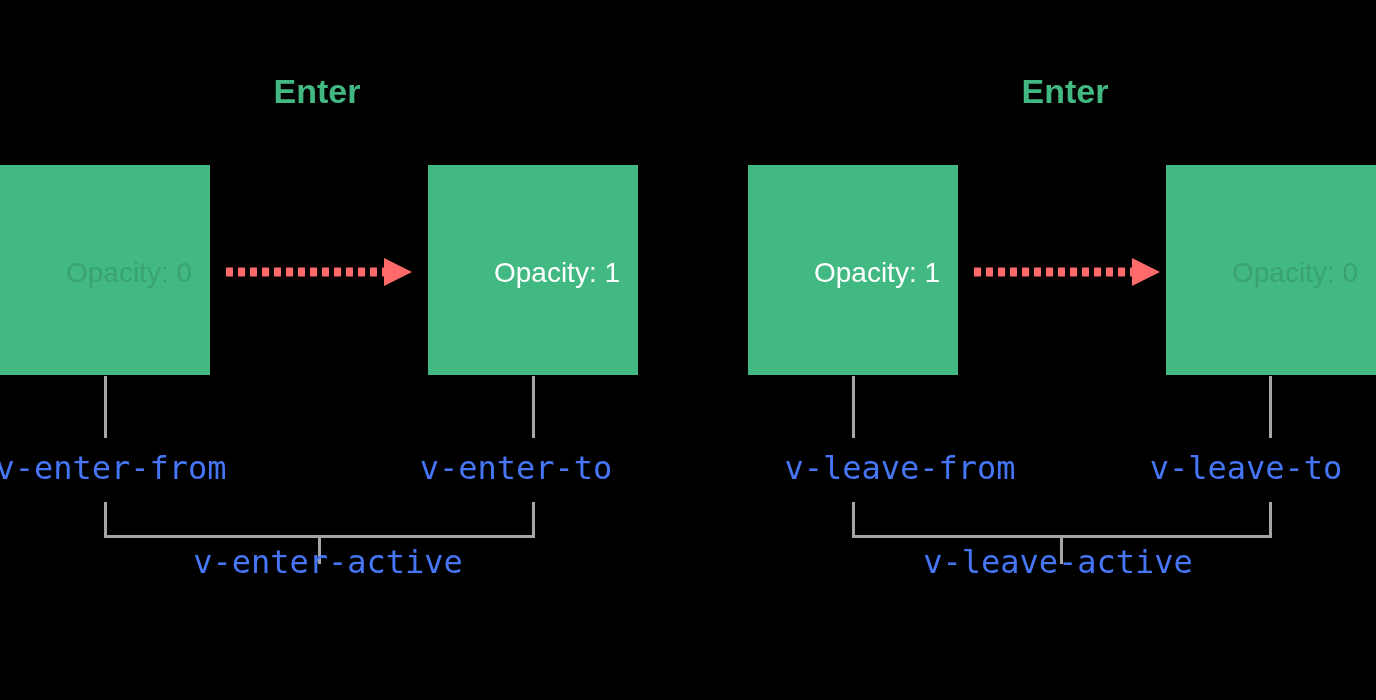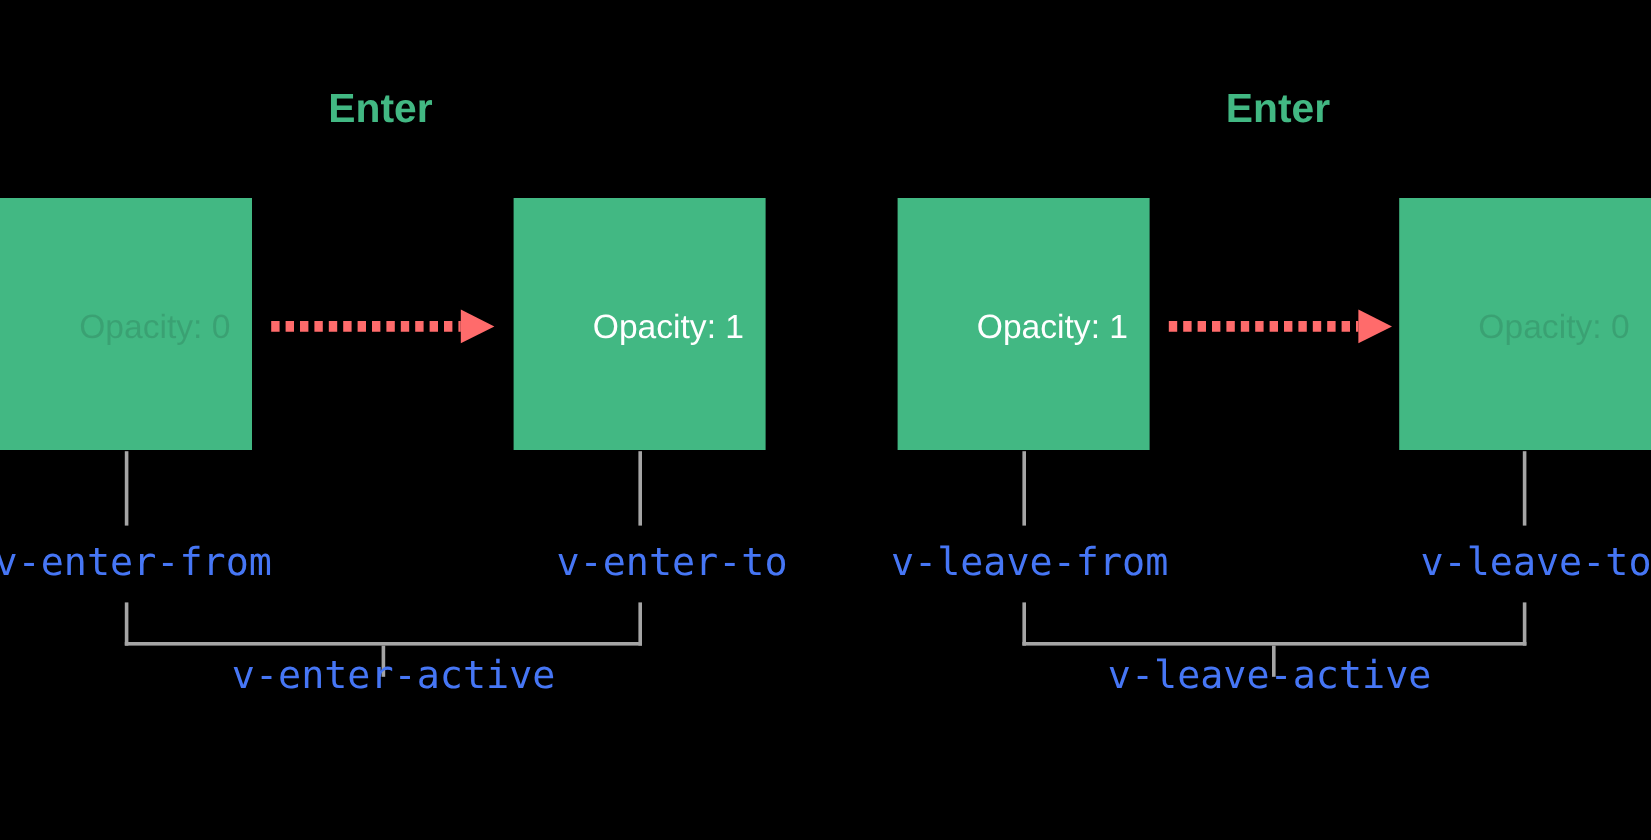--- a/index.html
+++ b/index.html
@@ -101,21 +101,21 @@
     </svg>
 
     <div class="box" style="left:428px">
       <span class="box-label">Opacity: 1</span>
     </div>
 
     <div class="vline" style="left:104px"></div>
     <div class="vline" style="left:532px"></div>
 
     <div class="cls" style="left:111px">v-enter-from</div>
-    <div class="cls" style="left:560px">v-enter-to</div>
+    <div class="cls" style="left:516px">v-enter-to</div>
 
     <div class="bracket" style="left:104px;width:431px"></div>
     <div class="stem" style="left:318px"></div>
 
     <div class="cls active" style="left:328px">v-enter-active</div>
   </section>
 
   <section>
     <div class="title" style="left:1065px">Enter</div>
 
@@ -128,22 +128,22 @@
       <polygon class="arrow-head" points="160,1 160,29 188,15"></polygon>
     </svg>
 
     <div class="box" style="left:1166px">
       <span class="box-label faint">Opacity: 0</span>
     </div>
 
     <div class="vline" style="left:852px"></div>
     <div class="vline" style="left:1269px"></div>
 
-    <div class="cls" style="left:858px">v-leave-from</div>
-    <div class="cls" style="left:1280px">v-leave-to</div>
+    <div class="cls" style="left:900px">v-leave-from</div>
+    <div class="cls" style="left:1246px">v-leave-to</div>
 
     <div class="bracket" style="left:852px;width:420px"></div>
     <div class="stem" style="left:1060px"></div>
 
     <div class="cls active" style="left:1058px">v-leave-active</div>
   </section>
 
 </div>
 
 </body></html>

